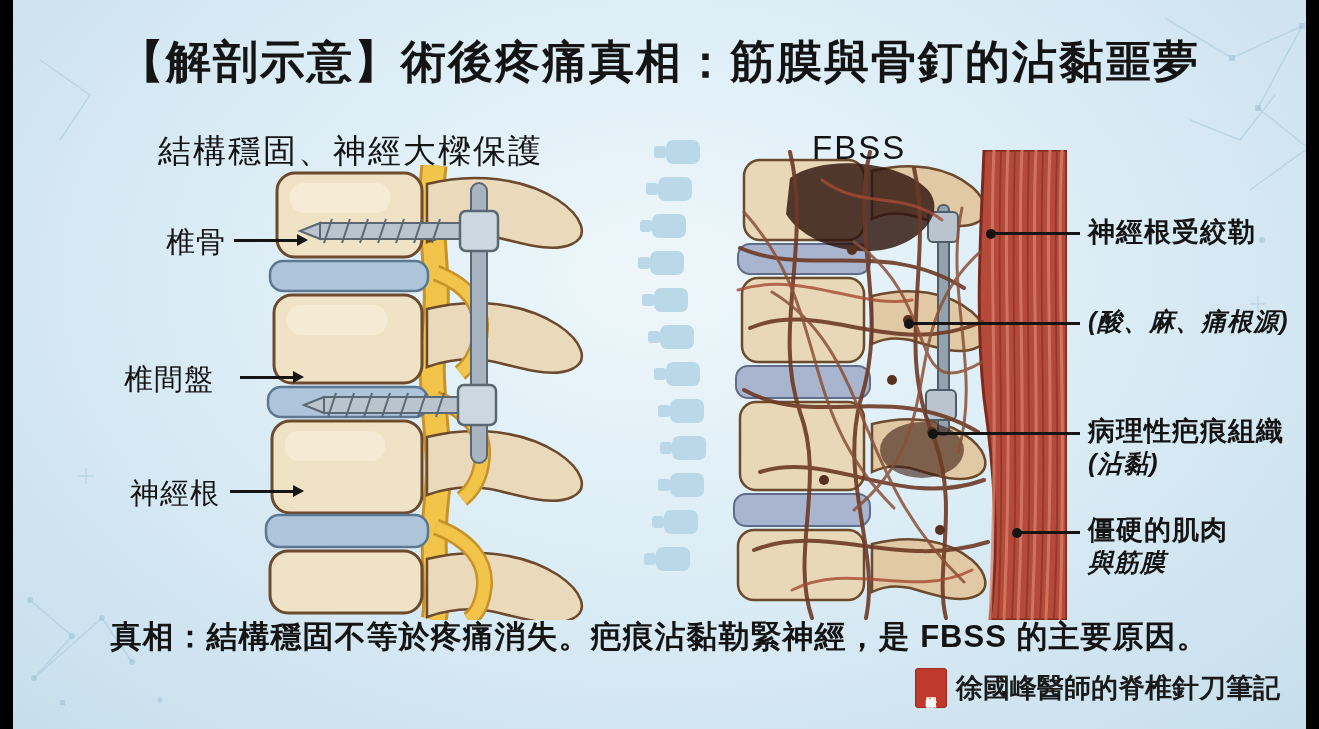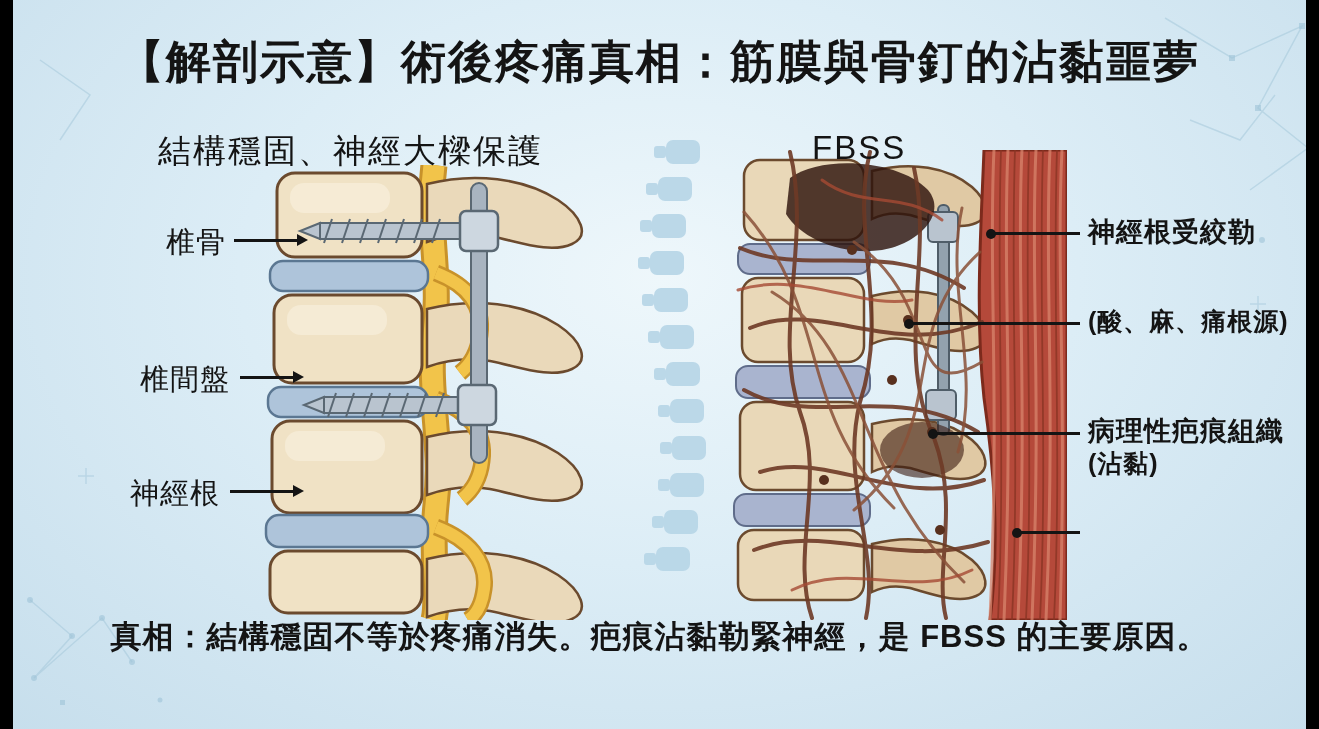--- a/index.html
+++ b/index.html
@@ -15,37 +15,37 @@
     font-size:45px;font-weight:bold;letter-spacing:2px;z-index:5;}
   .heading{position:absolute;font-size:33px;font-weight:normal;letter-spacing:2px;z-index:5;}
   .heading-left{top:129px;left:158px;}
   .heading-right{top:129px;left:812px;}
   .illus{position:absolute;z-index:2;}
   .illus-left{left:222px;top:165px;}
   .illus-center{left:636px;top:136px;}
   .illus-right{left:732px;top:150px;}
   .lbl{position:absolute;font-size:29px;font-weight:normal;z-index:6;letter-spacing:1px;}
   .lbl-l1{top:223px;left:166px;}
-  .lbl-l2{top:360px;left:140px;}
+  .lbl-l2{top:360px;left:124px;}
   .lbl-l3{top:474px;left:130px;text-align:center;}
   .conn{position:absolute;height:3px;background:#141414;z-index:6;}
   .connL::after{content:"";position:absolute;right:-10px;top:-5px;width:0;height:0;
     border-left:11px solid #141414;border-top:6.5px solid transparent;border-bottom:6.5px solid transparent;}
   .connR::before{content:"";position:absolute;left:-4px;top:-3.5px;width:10px;height:10px;
     border-radius:50%;background:#141414;}
   .c-l1{top:239px;left:234px;width:64px;}
   .c-l2{top:376px;left:240px;width:54px;}
   .c-l3{top:490px;left:230px;width:64px;}
   .c-r1{top:232px;left:990px;width:90px;}
   .c-r2{top:322px;left:908px;width:172px;}
   .c-r3{top:432px;left:932px;width:148px;}
   .c-r4{top:531px;left:1016px;width:64px;}
   .rlbl{position:absolute;left:1088px;font-weight:bold;z-index:6;letter-spacing:1px;}
   .rlbl .l1{font-size:27px;line-height:32px;}
-  .rlbl .l2{font-size:25px;line-height:32px;}
+  .rlbl .l2{font-size:25px;line-height:32px;font-style:italic;}
   .r1{top:216px;} .r2{top:305px;} .r3{top:415px;} .r4{top:514px;}
   .conclusion{position:absolute;top:616px;left:50px;right:50px;text-align:center;
     font-size:31px;font-weight:bold;letter-spacing:1px;z-index:6;}
   .signature{position:absolute;top:668px;left:915px;display:flex;align-items:center;gap:9px;z-index:6;}
   .seal{width:32px;height:40px;background:#c03a2b;border-radius:4px;display:flex;
     align-items:center;justify-content:center;box-shadow:0 0 0 1px #9e2b1e inset;}
   .seal span{writing-mode:vertical-rl;color:#fff;font-size:11px;font-weight:bold;line-height:1.15;}
   .sig-text{font-size:27px;font-weight:bold;font-family:"Liberation Serif", serif;color:#1a1a1a;}
 </style>
 </head>
@@ -309,16 +309,26 @@
   <div class="conn connR c-r2"></div>
   <div class="rlbl r2">
     <div class="l2">(酸、麻、痛根源)</div>
   </div>
   <div class="conn connR c-r3"></div>
   <div class="rlbl r3">
     <div class="l1">病理性疤痕組織</div>
     <div class="l2">(沾黏)</div>
   </div>
   <div class="conn connR c-r4"></div>
+  <div class="rlbl r4">
+    <div class="l1">僵硬的肌肉</div>
+    <div class="l2">與筋膜</div>
+  </div>
 
   <div class="conclusion">真相：結構穩固不等於疼痛消失。疤痕沾黏勒緊神經，是 FBSS 的主要原因。</div>
+  <div class="signature">
+    <div class="seal">
+      <span>徐國峰</span>
+    </div>
+    <div class="sig-text">徐國峰醫師的脊椎針刀筆記</div>
+  </div>
 
 </div>
 
 </body></html>

